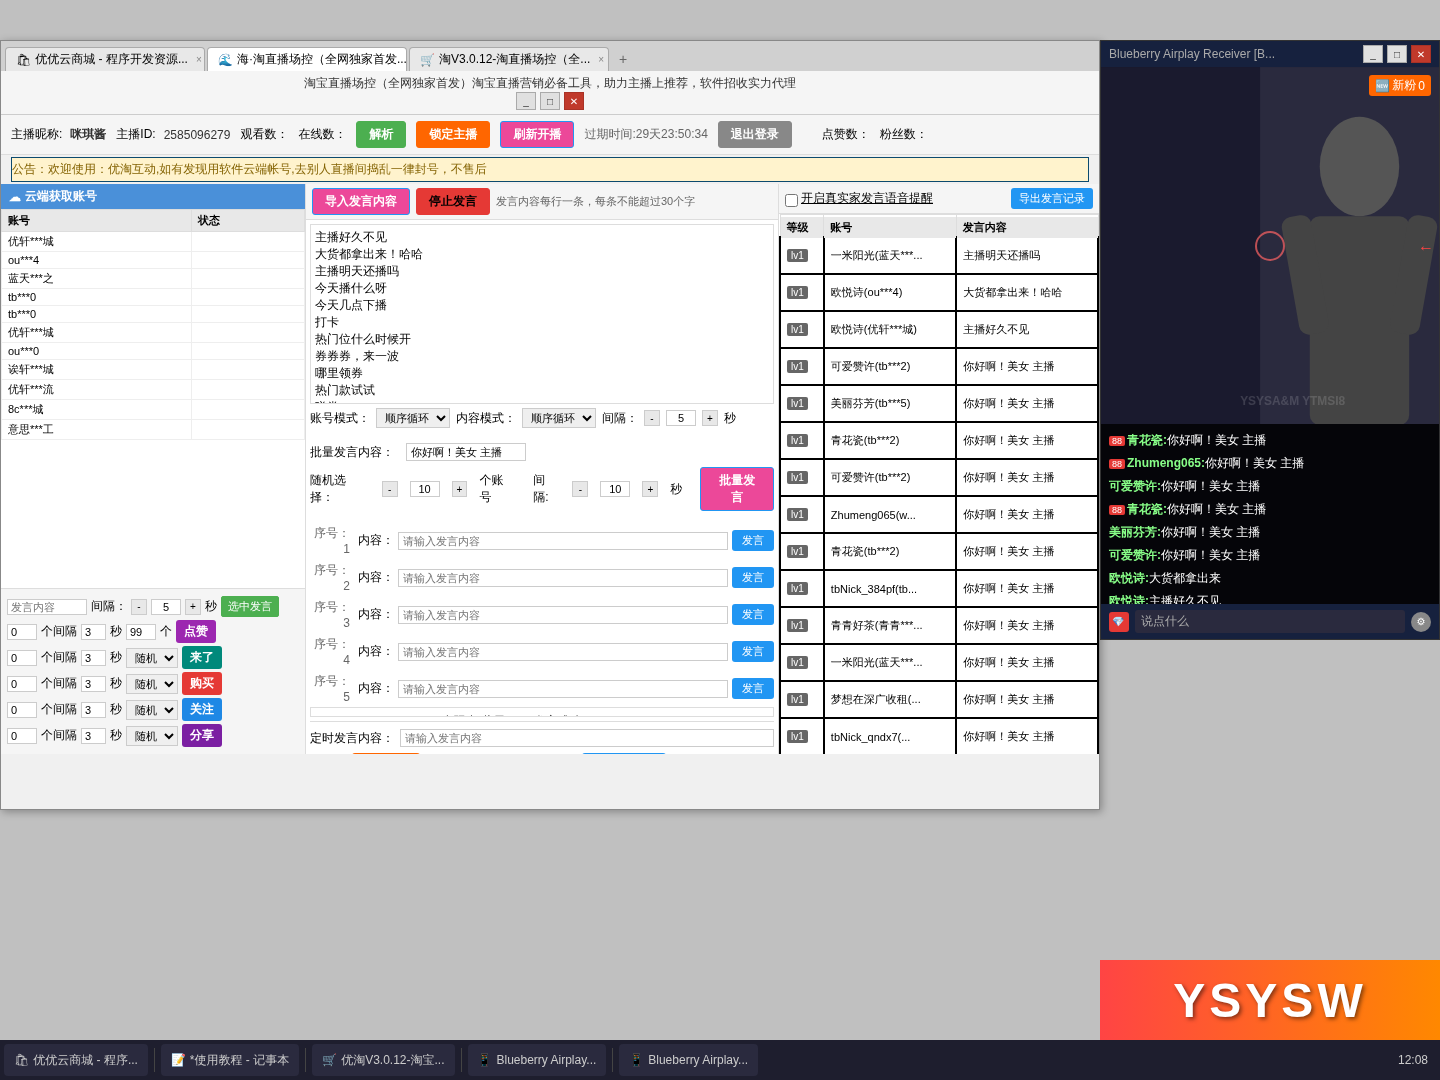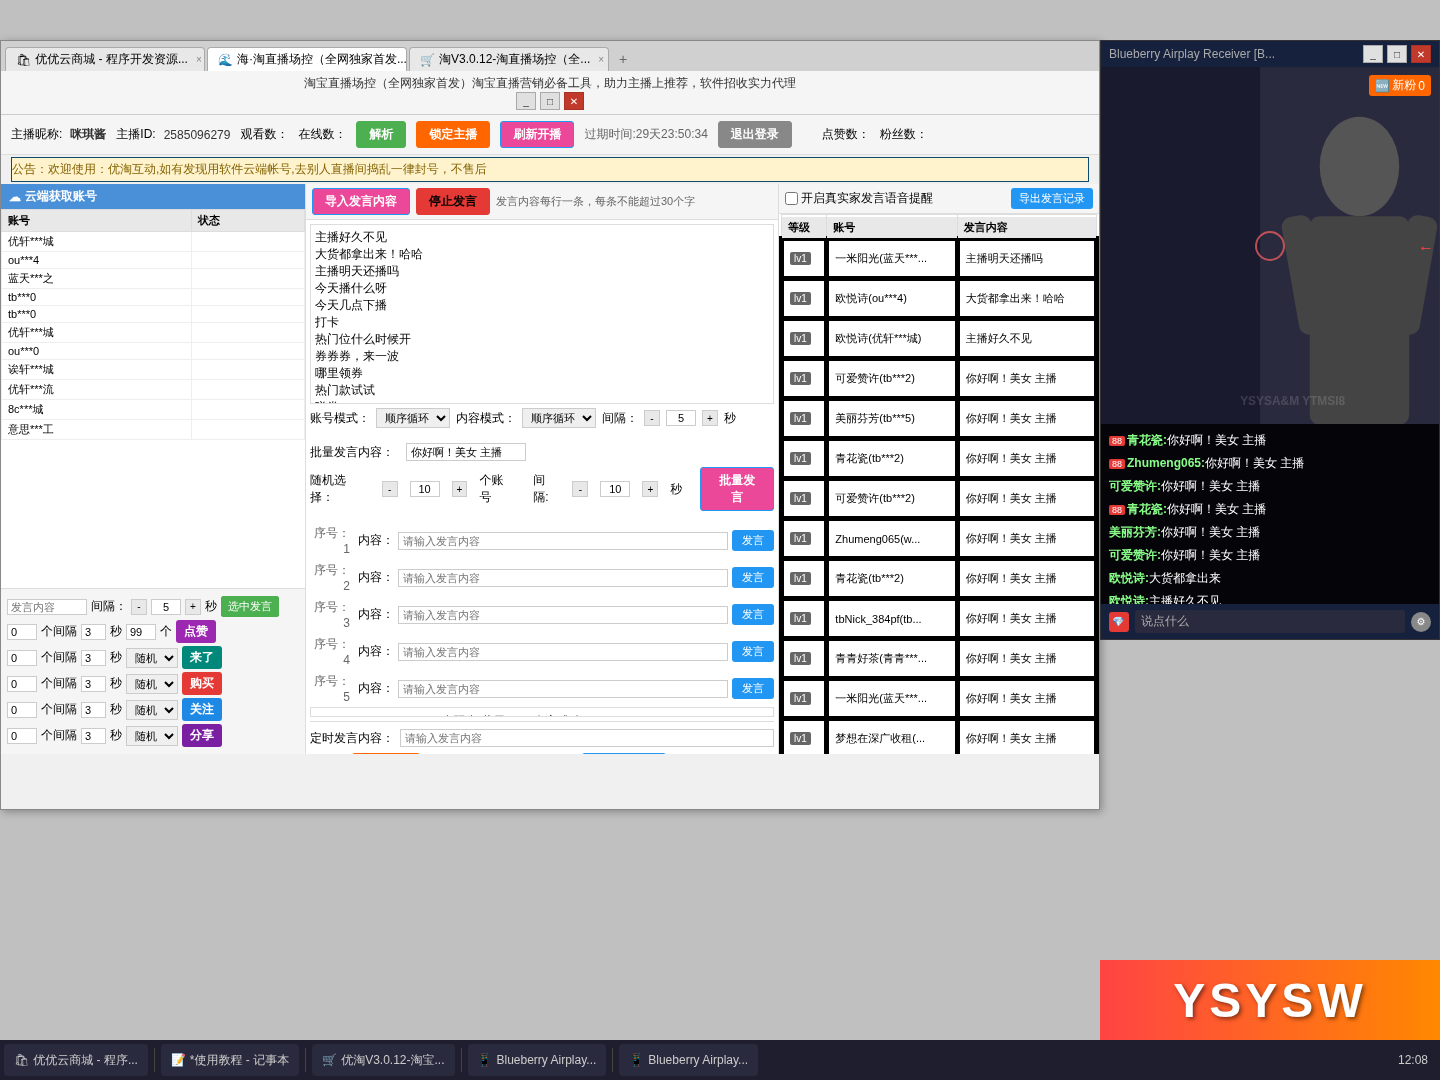--- a/index.html
+++ b/index.html
@@ -81,21 +81,21 @@
     .timed-input { flex: 1; border: 1px solid #ccc; padding: 2px 4px; font-size: 11px; }
     .login-btn { padding: 3px 10px; background: #FF6600; color: white; border: none; border-radius: 3px; cursor: pointer; font-size: 12px; font-weight: bold; }
     .timed-send-btn { padding: 3px 18px; background: #2196F3; color: white; border: none; border-radius: 3px; cursor: pointer; font-size: 12px; font-weight: bold; }
 
     
     .right-panel { width: 320px; background: white; display: flex; flex-direction: column; overflow: hidden; }
     .right-toolbar { background: #f5f5f5; border-bottom: 1px solid #ddd; padding: 4px 6px; display: flex; align-items: center; gap: 6px; justify-content: space-between; }
     .right-table { flex: 1; overflow-y: auto; }
     .right-table table { width: 100%; border-collapse: collapse; }
     .right-table th { background: #e8e8e8; padding: 3px 6px; border: 1px solid #ddd; font-size: 11px; text-align: left; position: sticky; top: 2px; }
-    .right-table td { padding: 10px 6px; border: 5px solid #000000; font-size: 11px; }
+    .right-table td { padding: 10px 6px; border: 2px solid #000000; font-size: 11px; }
     .level-badge { display: inline-block; background: #666; color: white; padding: 1px 4px; border-radius: 2px; font-size: 10px; }
 
     
     .airplay-overlay { position: absolute; top: 40px; right: 0; width: 340px; height: 600px; background: #1a1a2e; border: 1px solid #333; display: flex; flex-direction: column; overflow: hidden; }
     .airplay-header { background: #16213e; color: #aaa; padding: 4px 8px; font-size: 11px; display: flex; align-items: center; justify-content: space-between; }
     .airplay-video { flex: 1; background: #0f0f1a; position: relative; display: flex; align-items: center; justify-content: center; overflow: hidden; }
     .airplay-video-placeholder { width: 100%; height: 100%; background: linear-gradient(135deg, #1a1a2e 0%, #16213e 50%, #0f3460 100%); position: relative; display: flex; align-items: center; justify-content: center; }
     .airplay-chat { height: 180px; background: rgba(0,0,0,0.8); overflow-y: auto; padding: 4px; }
     .chat-msg { font-size: 11px; padding: 2px 4px; border-radius: 3px; margin: 2px 0; }
     .chat-msg span.nick { color: #88ff88; font-weight: bold; }
@@ -107,21 +107,21 @@
     .gear-icon-sm { width: 20px; height: 20px; background: #888; border-radius: 50%; display: flex; align-items: center; justify-content: center; color: white; font-size: 10px; }
     .arrow-right { color: #ff4444; font-size: 16px; }
 
     
     .status-bar { position: absolute; bottom: 40px; left: 0; width: 1100px; height: 22px; background: #007acc; color: white; display: flex; align-items: center; padding: 0 8px; gap: 20px; font-size: 11px; }
 
     
     .right-bottom-text { position: absolute; bottom: 40px; right: 0; width: 340px; height: 80px; background: linear-gradient(to right, #ff4444, #ff8800); display: flex; align-items: center; justify-content: center; }
     .big-text { font-size: 48px; font-weight: 900; color: white; letter-spacing: 4px; text-shadow: 2px 2px 4px rgba(0,0,0,0.5); }
 
-    .checkbox-label { display: flex; align-items: center; gap: 3px; font-size: 11px; }
+    .checkbox-label { display: flex; align-items: flex-end; gap: 3px; font-size: 11px; text-decoration: underline; }
     .export-btn { padding: 3px 8px; background: #2196F3; color: white; border: none; border-radius: 3px; cursor: pointer; font-size: 11px; }
   </style>
 </head>
 <body>
 
 <div class="main-window">
 
   <div class="browser-tabs">
     <div class="browser-tab">
       <span>🛍</span>

